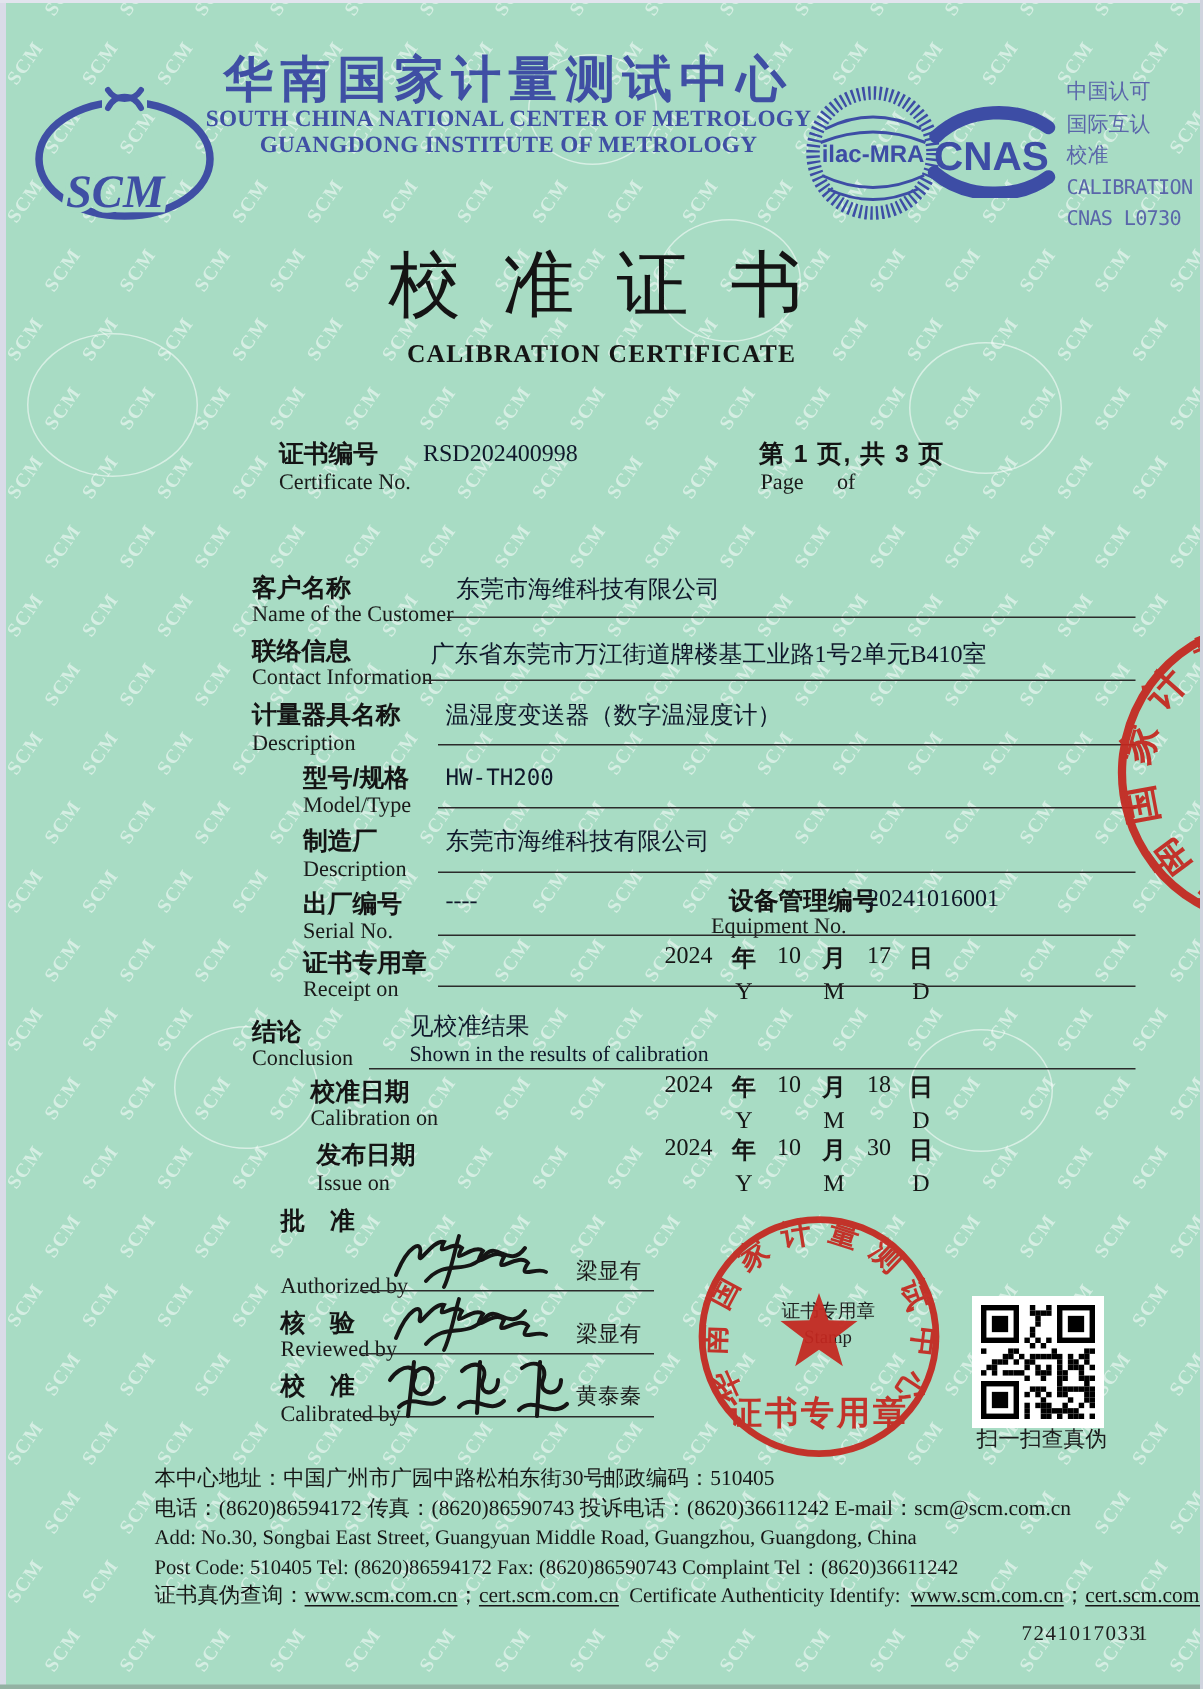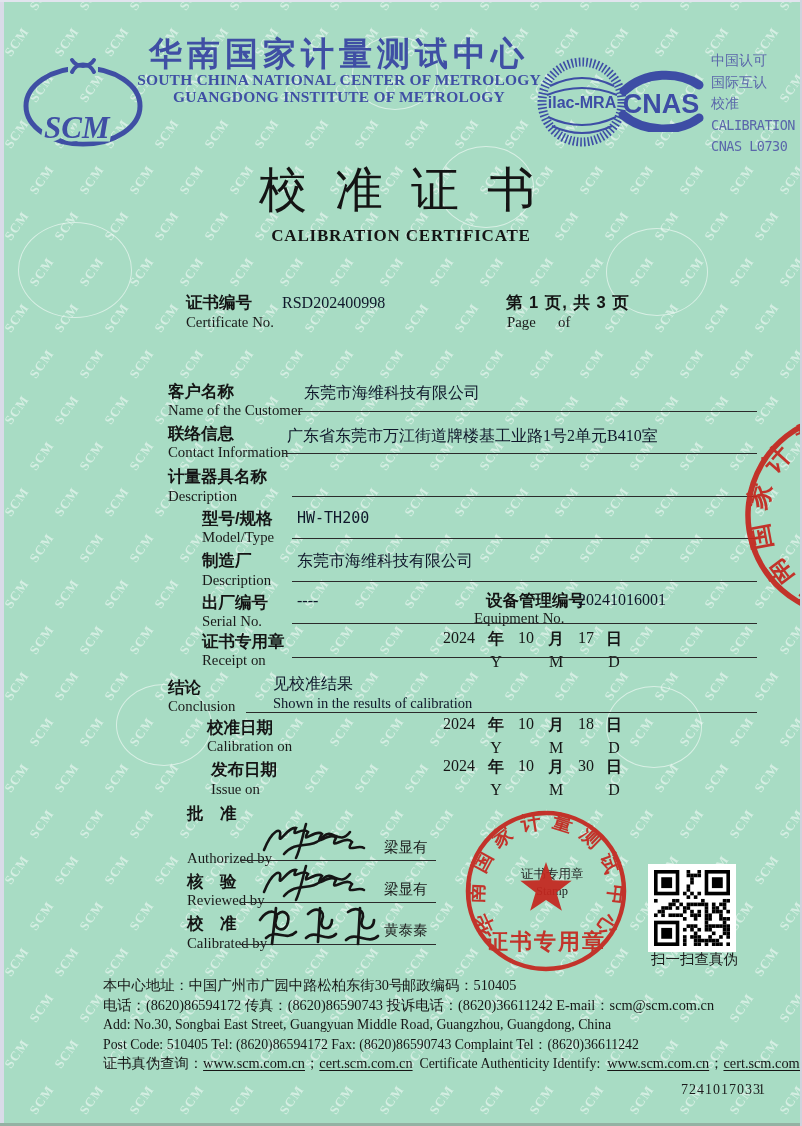--- a/index.html
+++ b/index.html
@@ -548,20 +548,21 @@
   <div class="val" style="left:304px;top:383px;">东莞市海维科技有限公司</div>
   <div class="uline" style="left:298px;top:411px;width:459px;"></div>
 
   <div class="lab-cn" style="left:168px;top:423px;">联络信息</div>
   <div class="lab-en" style="left:168px;top:444px;">Contact Information</div>
   <div class="val" style="left:287px;top:426px;">广东省东莞市万江街道牌楼基工业路1号2单元B410室</div>
   <div class="uline" style="left:283px;top:453px;width:474px;"></div>
 
   <div class="lab-cn" style="left:168px;top:466px;">计量器具名称</div>
   <div class="lab-en" style="left:168px;top:488px;">Description</div>
+  <div class="val" style="left:297px;top:467px;">温湿度变送器（数字温湿度计）</div>
   <div class="uline" style="left:292px;top:496px;width:465px;"></div>
 
   <div class="lab-cn" style="left:202px;top:508px;">型号/规格</div>
   <div class="lab-en" style="left:202px;top:529px;">Model/Type</div>
   <div class="val" style="left:297px;top:509px;font-family:'DejaVu Sans Mono',monospace;font-size:15px;">HW-TH200</div>
   <div class="uline" style="left:292px;top:538px;width:465px;"></div>
 
   <div class="lab-cn" style="left:202px;top:550px;">制造厂</div>
   <div class="lab-en" style="left:202px;top:572px;">Description</div>
   <div class="val" style="left:297px;top:551px;">东莞市海维科技有限公司</div>

